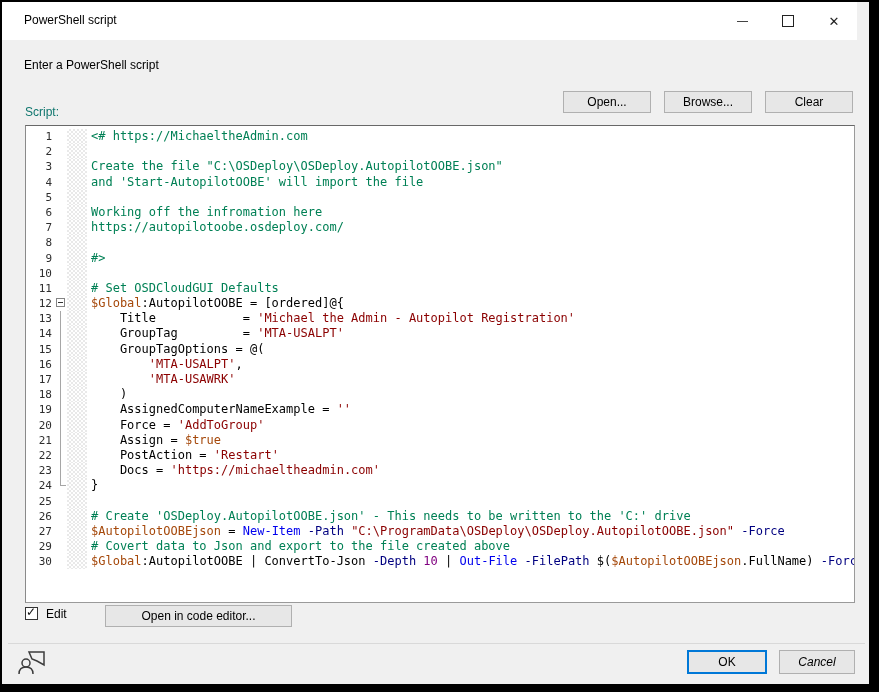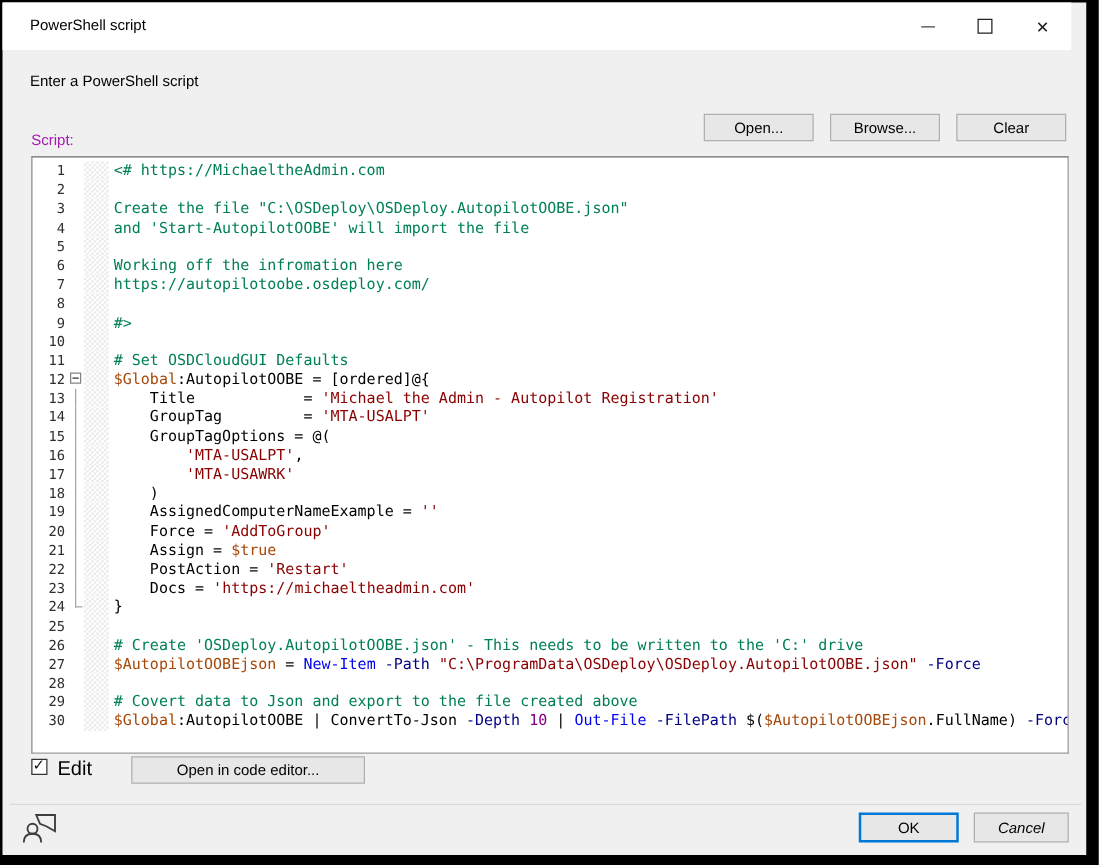--- a/index.html
+++ b/index.html
@@ -27,21 +27,21 @@
   .instruction{position:absolute;left:22px;top:56px;font-size:12px;color:#000;}
   .top-buttons{position:absolute;left:0;top:89px;right:0;height:22px;}
   .btn{
     position:absolute;height:22px;background:#e7e7e7;border:1px solid #b0b0b0;
     font-size:12px;color:#000000;display:flex;align-items:center;justify-content:center;
     box-sizing:border-box;font-family:"Liberation Sans", sans-serif;
   }
   .btn-open{left:561px;width:88px;}
   .btn-browse{left:662px;width:88px;}
   .btn-clear{left:763px;width:88px;}
-  .script-label{position:absolute;left:23px;top:103px;font-size:12px;color:#a21caf;}
+  .script-label{position:absolute;left:23px;top:103px;font-size:12px;color:#0f766e;}
   
   .editor{
     position:absolute;left:23px;top:123px;width:830px;height:478px;
     background:#ffffff;box-sizing:border-box;
     border:1px solid;border-color:#686868 #9a9a9a #9a9a9a #8a8a8a;
     padding-top:3px;overflow:hidden;cursor:text;
   }
   .code-row{display:flex;height:15.2px;line-height:15.2px;font-family:"DejaVu Sans Mono","Liberation Mono",monospace;font-size:12px;}
   .ln{flex:0 0 30px;text-align:right;padding-right:4px;color:#2e2e2e;font-size:11px;box-sizing:border-box;}
   .fold{flex:0 0 11px;position:relative;}
@@ -66,21 +66,21 @@
   .tok-cm{color:var(--c-cm);}
   .tok-st{color:var(--c-st);}
   .tok-vr{color:var(--c-vr);}
   .tok-cd{color:var(--c-cd);}
   .tok-nm{color:var(--c-nm);}
   .tok-pm{color:var(--c-pm);}
   .tok-pl{color:#000;}
   
   .edit-check{position:absolute;left:23px;top:605px;width:13px;height:13px;border:1px solid #333;background:#fff;box-sizing:border-box;}
   .edit-check .mark{position:absolute;left:0px;top:-3px;font-size:12px;color:#111;}
-  .edit-label{position:absolute;left:44px;top:605px;font-size:16px;color:#000;}
+  .edit-label{position:absolute;left:44px;top:605px;font-size:12px;color:#000;}
   .btn-code-editor{left:103px;top:603px;width:187px;position:absolute;}
   .divider{position:absolute;left:6px;right:4px;top:641px;height:1px;background:#d9d9d9;}
   .helper-icon{position:absolute;left:15px;top:645px;width:30px;height:30px;}
   .btn-ok{left:685px;top:648px;width:80px;height:24px;border:2px solid var(--c-accent);position:absolute;}
   .btn-cancel{left:777px;top:648px;width:76px;height:24px;position:absolute;font-style:italic;}
 </style>
 </head>
 <body>
 
 <div class="window">
@@ -267,26 +267,20 @@
         <span class="hatch"></span>
         <span class="code"><span class="tok-cm"># Create 'OSDeploy.AutopilotOOBE.json' - This needs to be written to the 'C:' drive</span></span>
       </div>
       <div class="code-row">
         <span class="ln">27</span>
         <span class="fold"></span>
         <span class="hatch"></span>
         <span class="code"><span class="tok-vr">$AutopilotOOBEjson</span><span class="tok-pl"> = </span><span class="tok-cd">New-Item</span><span class="tok-pl"> </span><span class="tok-pm">-Path</span><span class="tok-pl"> </span><span class="tok-st">"C:\ProgramData\OSDeploy\OSDeploy.AutopilotOOBE.json"</span><span class="tok-pl"> </span><span class="tok-pm">-Force</span></span>
       </div>
       <div class="code-row">
-        <span class="ln">28</span>
-        <span class="fold"></span>
-        <span class="hatch"></span>
-        <span class="code"></span>
-      </div>
-      <div class="code-row">
         <span class="ln">29</span>
         <span class="fold"></span>
         <span class="hatch"></span>
         <span class="code"><span class="tok-cm"># Covert data to Json and export to the file created above</span></span>
       </div>
       <div class="code-row">
         <span class="ln">30</span>
         <span class="fold"></span>
         <span class="hatch"></span>
         <span class="code"><span class="tok-vr">$Global</span><span class="tok-pl">:AutopilotOOBE | ConvertTo-Json </span><span class="tok-pm">-Depth</span><span class="tok-pl"> </span><span class="tok-nm">10</span><span class="tok-pl"> | </span><span class="tok-cd">Out-File</span><span class="tok-pl"> </span><span class="tok-pm">-FilePath</span><span class="tok-pl"> $(</span><span class="tok-vr">$AutopilotOOBEjson</span><span class="tok-pl">.FullName) </span><span class="tok-pm">-Force</span></span>

